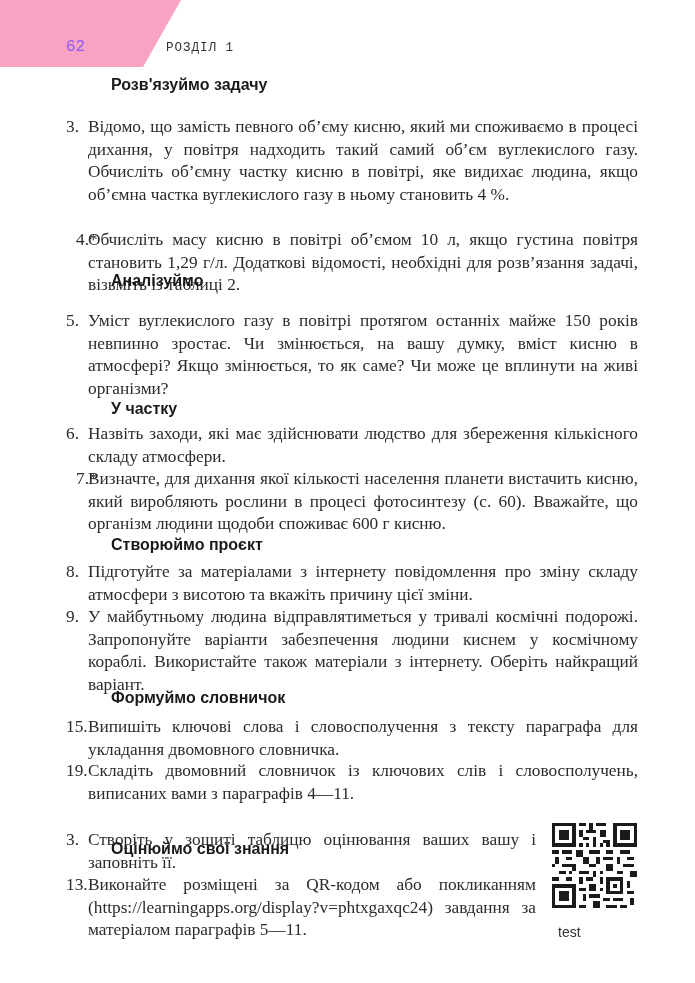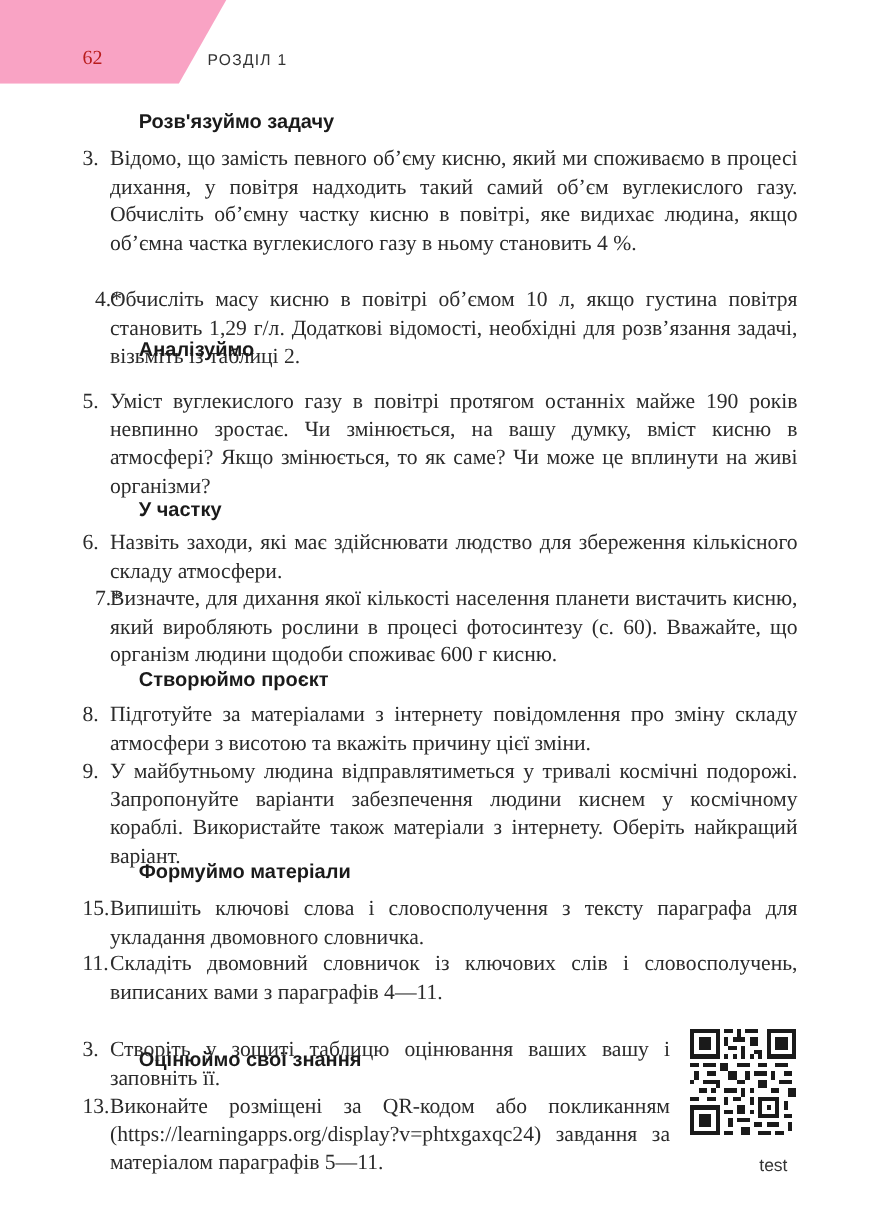--- a/index.html
+++ b/index.html
@@ -1,53 +1,53 @@
 <!DOCTYPE html>
 <html><head>
 <meta charset="utf-8">
 <style>
   html, body { margin: 0; padding: 0; background: #ffffff; }
   body { width: 695px; height: 983px; position: relative; overflow: hidden; }
   .banner { position: absolute; left: 0; top: 0; width: 182px; height: 67px; }
-  .page-num { position: absolute; left: 66px; top: 38px; font-family: Liberation Serif, serif; font-size: 16px; color: #b91c1c; }
-  .chapter { position: absolute; left: 166px; top: 41px; font-family: Liberation Sans, sans-serif; font-size: 12.5px; letter-spacing: 1px; color: #333; text-align: center; }
+  .page-num { position: absolute; left: 66px; top: 38px; font-family: Liberation Mono, monospace; font-size: 16px; color: #8b5cf6; }
+  .chapter { position: absolute; left: 166px; top: 41px; font-family: Liberation Mono, monospace; font-size: 12.5px; letter-spacing: 1px; color: #333; text-align: center; }
   .content { position: absolute; left: 0; top: 0; width: 695px; }
   .section-title { position: absolute; left: 111px; font-family: "Liberation Sans", sans-serif; font-weight: bold; font-size: 16px; color: #1a1a1a; white-space: nowrap; }
   .task { position: absolute; left: 66px; width: 572px; font-family: "Liberation Serif", serif; font-size: 17.3px; line-height: 22.5px; color: #2b2b2b; }
   .task .num { position: absolute; left: 0; top: 0; width: 44px; white-space: nowrap; }
   .task .num.star { left: 10px; }
   .task .txt { margin-left: 22px; text-align: justify; hyphens: manual; }
   .task.short { width: 470px; }
   .qr { position: absolute; left: 552px; top: 823px; width: 85px; height: 85px; }
-  .qr-caption { position: absolute; left: 558px; top: 924px; width: 72px; text-align: right; font-family: "Liberation Sans", sans-serif; font-size: 14px; color: #333; }
+  .qr-caption { position: absolute; left: 558px; top: 924px; width: 72px; text-align: left; font-family: "Liberation Sans", sans-serif; font-size: 14px; color: #333; }
 </style>
 </head>
 <body>
 
 <svg class="banner" viewBox="0 0 182 67">
   <polygon points="0,0 181,0 143,67 0,67" fill="#F9A3C4"></polygon>
 </svg>
 <div class="page-num">62</div>
 <div class="chapter">РОЗДІЛ 1</div>
 
 <div class="content">
-  <div class="section-title" style="top:89px">Розв'язуймо задачу</div>
+  <div class="section-title" style="top:76px">Розв'язуймо задачу</div>
   <div class="task" style="top:116px">
     <span class="num">3.</span>
     <div class="txt">Відомо, що замість певного об’єму кисню, який ми споживаємо в процесі дихання, у повітря надходить такий самий об’єм вугле­кислого газу. Обчисліть об’ємну частку кисню в повітрі, яке ви­дихає людина, якщо об’ємна частка вуглекислого газу в ньому становить 4 %.</div>
   </div>
   <div class="task" style="top:229px">
     <span class="num star">4.*</span>
     <div class="txt">Обчисліть масу кисню в повітрі об’ємом 10 л, якщо густина повітря становить 1,29 г/л. Додаткові відомості, необхідні для розв’язання задачі, візьміть із таблиці 2.</div>
   </div>
 
   <div class="section-title" style="top:272px">Аналізуймо</div>
   <div class="task" style="top:310px">
     <span class="num">5.</span>
-    <div class="txt">Уміст вуглекислого газу в повітрі протягом останніх майже 190 ро­ків невпинно зростає. Чи змінюється, на вашу думку, вміст кисню в атмосфері? Якщо змінюється, то як саме? Чи може це вплинути на живі організми?</div>
+    <div class="txt">Уміст вуглекислого газу в повітрі протягом останніх майже 150 ро­ків невпинно зростає. Чи змінюється, на вашу думку, вміст кисню в атмосфері? Якщо змінюється, то як саме? Чи може це вплинути на живі організми?</div>
   </div>
 
   <div class="section-title" style="top:400px">У частку</div>
   <div class="task" style="top:423px">
     <span class="num">6.</span>
     <div class="txt">Назвіть заходи, які має здійснювати людство для збереження кіль­кісного складу атмосфери.</div>
   </div>
   <div class="task" style="top:468px">
     <span class="num star">7.*</span>
     <div class="txt">Визначте, для дихання якої кількості населення планети вистачить кисню, який виробляють рослини в процесі фотосинтезу (с. 60). Вва­жайте, що організм людини щодоби споживає 600 г кисню.</div>
@@ -56,27 +56,27 @@
   <div class="section-title" style="top:536px">Створюймо проєкт</div>
   <div class="task" style="top:561px">
     <span class="num">8.</span>
     <div class="txt">Підготуйте за матеріалами з інтернету повідомлення про зміну складу атмосфери з висотою та вкажіть причину цієї зміни.</div>
   </div>
   <div class="task" style="top:606px">
     <span class="num">9.</span>
     <div class="txt">У майбутньому людина відправлятиметься у тривалі космічні по­дорожі. Запропонуйте варіанти забезпечення людини киснем у космічному кораблі. Використайте також матеріали з інтернету. Оберіть найкращий варіант.</div>
   </div>
 
-  <div class="section-title" style="top:689px">Формуймо матеріали</div>
+  <div class="section-title" style="top:689px">Формуймо словничок</div>
   <div class="task" style="top:716px">
     <span class="num">15.</span>
     <div class="txt">Випишіть ключові слова і словосполучення з тексту параграфа для укладання двомовного словничка.</div>
   </div>
   <div class="task" style="top:760px">
-    <span class="num">11.</span>
+    <span class="num">19.</span>
     <div class="txt">Складіть двомовний словничок із ключових слів і словосполучень, виписаних вами з параграфів 4—11.</div>
   </div>
 
   <div class="section-title" style="top:840px">Оцінюймо свої знання</div>
   <div class="task short" style="top:829px">
     <span class="num">3.</span>
     <div class="txt">Створіть у зошиті таблицю оцінювання ваших вашу і заповніть її.</div>
   </div>
   <div class="task short" style="top:874px">
     <span class="num">13.</span>

